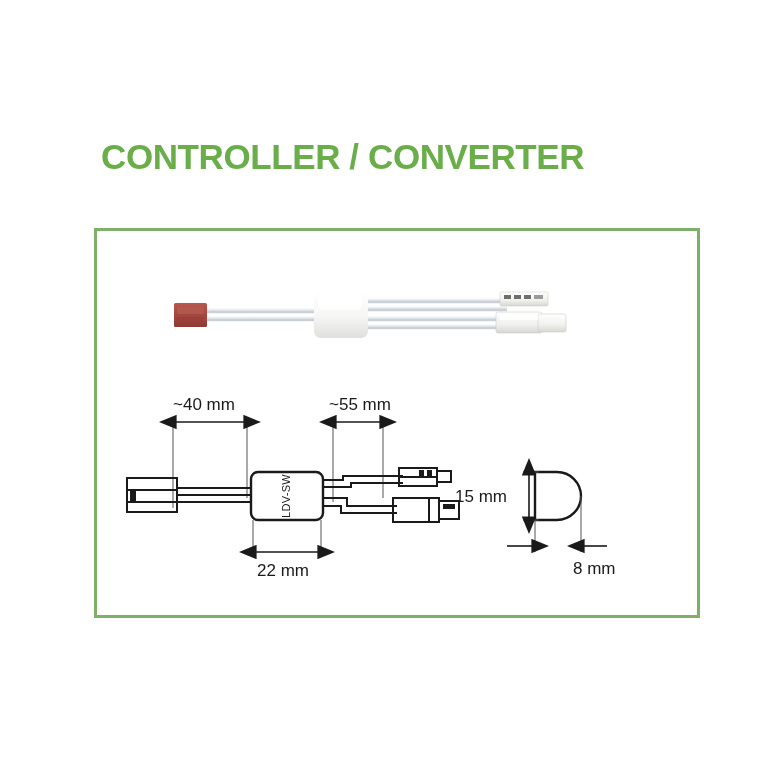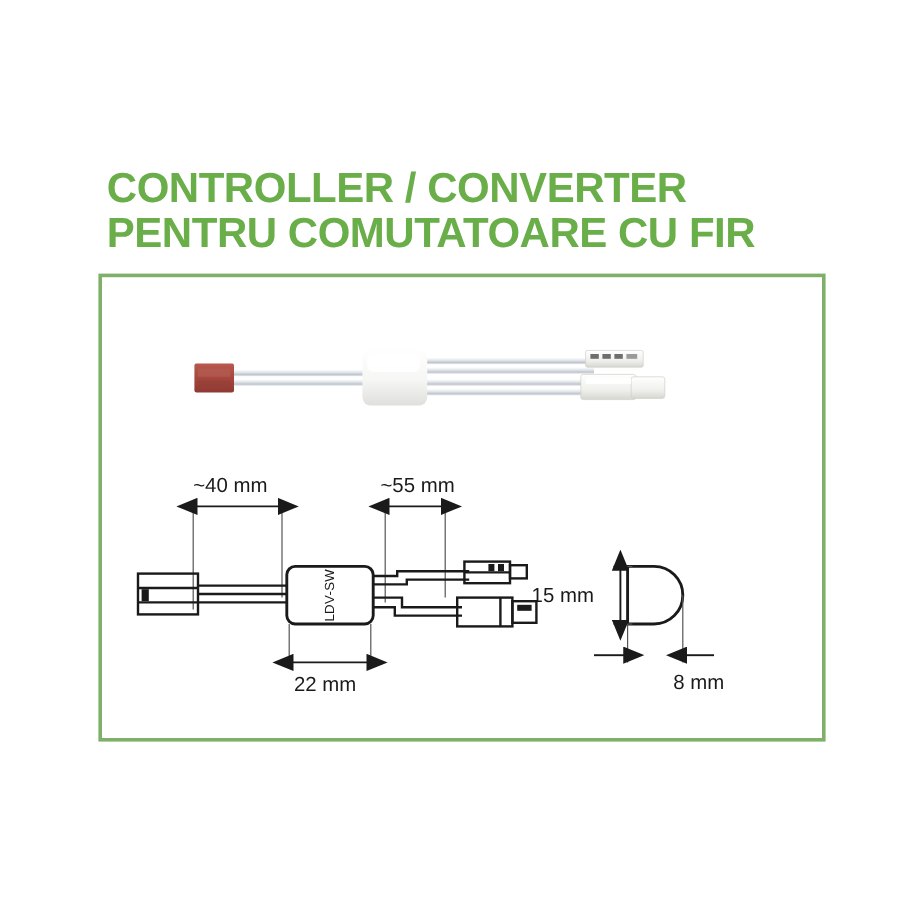--- a/index.html
+++ b/index.html
@@ -3,21 +3,21 @@
 <meta charset="utf-8">
 <style>
   html,body{margin:0;padding:0;}
   body{
     width:768px;height:768px;
     background:#ffffff;
     font-family:"Liberation Sans", sans-serif;
     overflow:hidden;
     position:relative;
   }
-  #root{position:absolute;left:4px;top:0;width:671px;height:768px;}
+  #root{position:absolute;left:16px;top:0;width:671px;height:768px;}
 
   
   .title-block{
     position:absolute;
     left:85px; top:138px;
     width:600px;
   }
   .title-line{
     font-size:35px;
     font-weight:bold;
@@ -66,21 +66,20 @@
     letter-spacing:0.3px;
   }
 </style>
 </head>
 <body>
 
 <div id="root">
 
   <div class="title-block">
     <div class="title-line">CONTROLLER / CONVERTER</div>
-    <div class="title-line">PENTRU COMUTATOARE CU FIR</div>
   </div>
 
   <div class="frame"></div>
 
   <div class="photo">
     <svg width="420" height="80" viewBox="0 0 420 80" xmlns="http://www.w3.org/2000/svg">
       <defs>
         <linearGradient id="wireg" x1="0" y1="0" x2="0" y2="1">
           <stop offset="0%" stop-color="#ffffff"></stop>
           <stop offset="40%" stop-color="#E3E7EA"></stop>

